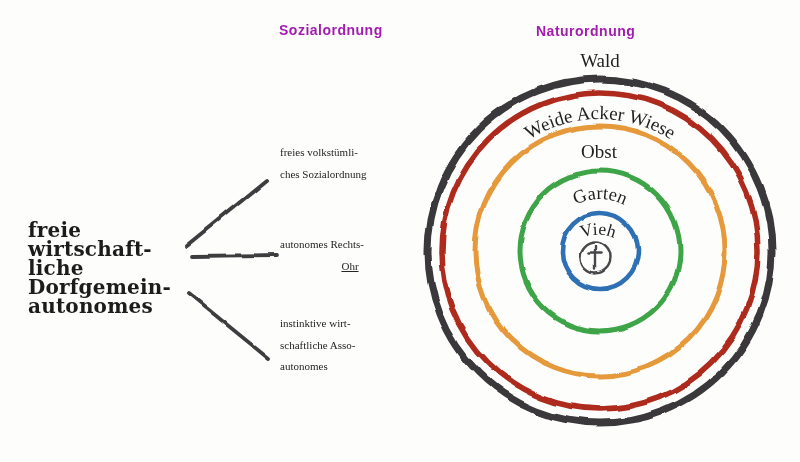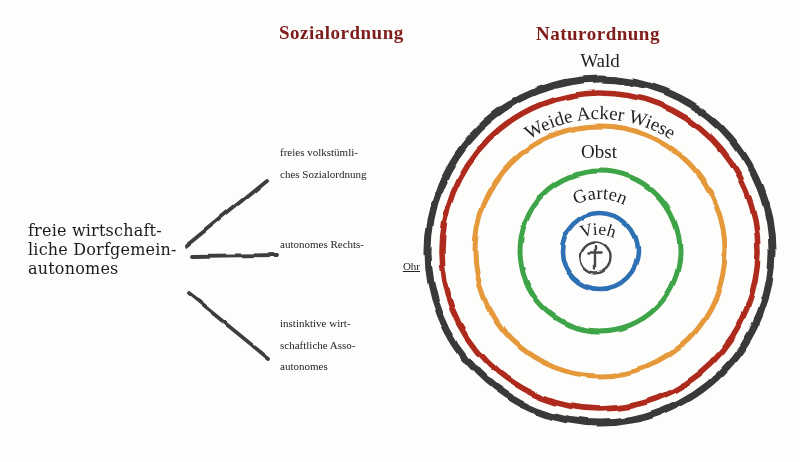--- a/index.html
+++ b/index.html
@@ -6,51 +6,51 @@
   .canvas{
     position:relative;
     width:800px;height:462px;
     background:#fdfdfb;
     overflow:hidden;
     font-family:"Liberation Serif", serif;
     color:#1f1f1f;
   }
   .header{
     position:absolute;
-    font-family:Liberation Serif, serif;
+    font-family:Liberation Sans, sans-serif;
     font-weight:700;
-    font-size:19px;
+    font-size:14px;
     letter-spacing:0.5px;
-    color:#7f1d1d;
+    color:#a21caf;
     white-space:nowrap;
   }
   #social-header{left:279px;top:22px;}
   #nature-header{left:536px;top:23px;text-align:center;}
   .root-label{
     position:absolute;
     left:28px;top:221px;
     width:170px;
     font-family:"DejaVu Serif", serif;
-    font-weight:400;
-    font-size:16px;
+    font-weight:700;
+    font-size:20px;
     line-height:19px;
     letter-spacing:0.2px;
     color:#1c1c1c;
   }
   .root-label span{display:block;}
   .item{
     position:absolute;
     left:280px;
     width:140px;
     font-size:11px;
     line-height:21.5px;
     color:#242424;
   }
   .item span{display:block;}
-  .item span.centered{text-align:right;text-decoration:underline;}
+  .item span.centered{text-align:center;text-decoration:underline;}
   #item-1{top:142px;}
   #item-2{top:222px;margin-top:12px;}
   #item-3{top:313px;}
   svg.diagram{position:absolute;left:0;top:0;}
   .ring-label{
     fill:#1f1f1f;
     font-family:"Liberation Serif", serif;
   }
 </style>
 </head>

